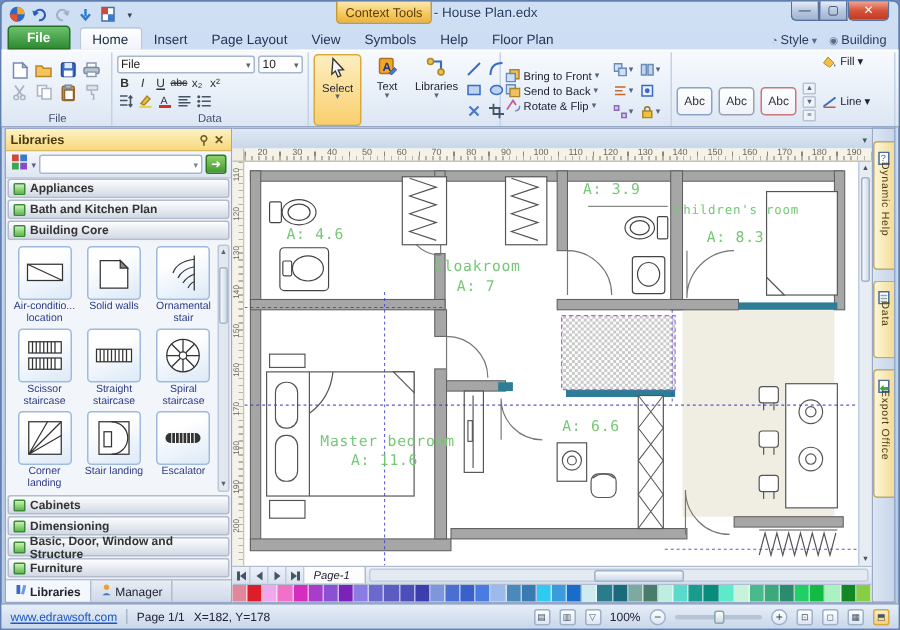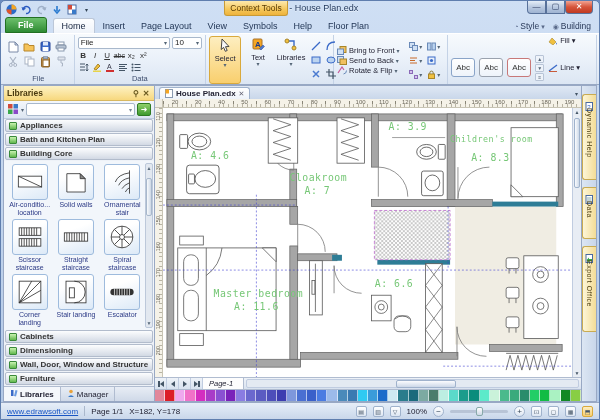--- a/index.html
+++ b/index.html
@@ -611,21 +611,21 @@
           <div class="secbar">
             <span class="sec-ic"></span>
             <span>Cabinets</span>
           </div>
           <div class="secbar">
             <span class="sec-ic"></span>
             <span>Dimensioning</span>
           </div>
           <div class="secbar">
             <span class="sec-ic"></span>
-            <span>Wall, Door, Window and Structure</span>
+            <span>Basic, Door, Window and Structure</span>
           </div>
           <div class="secbar">
             <span class="sec-ic"></span>
             <span>Furniture</span>
           </div>
         </div>
       <div class="lp-footer">
           <div class="ftab active">
             <span><svg width="8" height="8" viewBox="0 0 8 8">
                 <path d="M1 7 V1 h2.5 v6 Z" fill="#3a6ac8"></path>
@@ -638,28 +638,20 @@
                 <circle cx="4" cy="2.5" r="1.8" fill="#e8a23a"></circle>
                 <path d="M1 8 Q4 4.5 7 8 Z" fill="#3a7ac8"></path>
               </svg></span>
             <span>Manager</span>
           </div>
         </div>
     </div>
 
     <div class="center">
       <div class="doctabs">
-        <div class="doctab">
-          <svg width="8" height="9" viewBox="0 0 8 9">
-              <rect x="0.5" y="0.5" width="7" height="8" fill="#fff" stroke="#8a9ab0"></rect>
-              <rect x="0.5" y="0.5" width="3.5" height="4" fill="#f5a623"></rect>
-            </svg>
-          <span>House Plan.edx</span>
-          <span class="x">✕</span>
-        </div>
         <span class="tarr">▾</span>
       </div>
       <div class="rulerrow">
         <div class="rcorner"></div>
         <div class="hruler">
             <span class="hrnum" style="left: 12px;">20</span>
             <span class="hrnum" style="left: 35.2px;">30</span>
             <span class="hrnum" style="left: 58.4px;">40</span>
             <span class="hrnum" style="left: 81.6px;">50</span>
             <span class="hrnum" style="left: 104.8px;">60</span>

